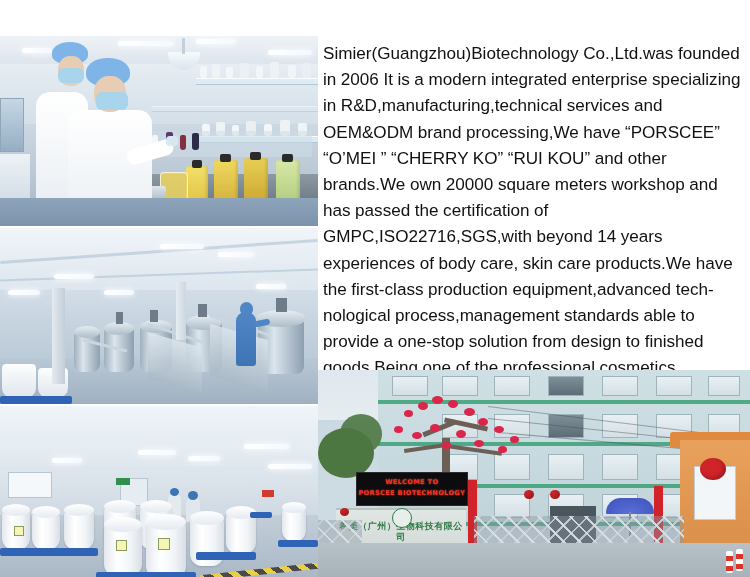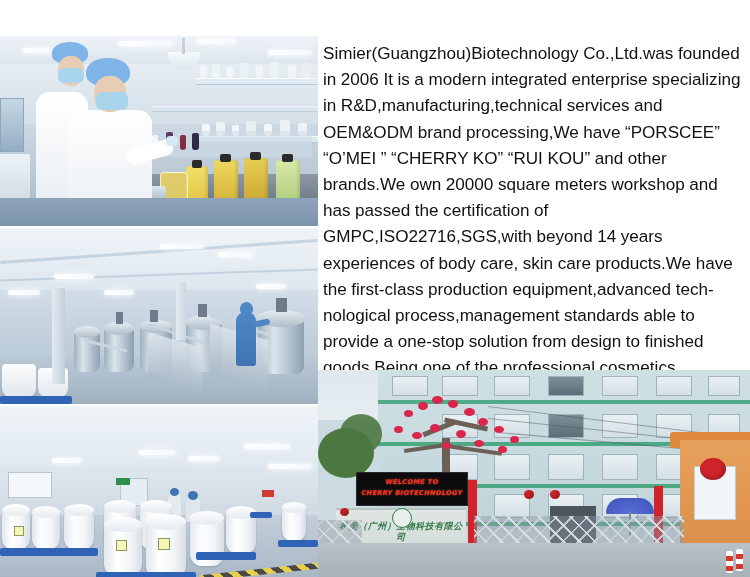--- a/index.html
+++ b/index.html
@@ -106,21 +106,21 @@
   .barrel{position:absolute;border-radius:5px 5px 12px 12px;
       background:linear-gradient(90deg,#e3e8ed,#ffffff 35%,#f2f5f8 70%,#d8dee5);
       box-shadow:0 1px 2px rgba(60,80,100,.25);}
   .barrel-top{position:absolute;border-radius:50%;
       background:linear-gradient(180deg,#ffffff,#e4eaf0);}
   .label-sq{position:absolute;background:#f5f6b5;border:1px solid #8c9a5e;}
   .yellowline{position:absolute;background:repeating-linear-gradient(
       45deg,#e8cf4a 0 6px,#4a4a4a 6px 12px);height:6px;}
 
   
-  .fac{position:absolute;inset:0;background:linear-gradient(180deg,#c9d9e2,#cfdbe2);font-style:italic;}
+  .fac{position:absolute;inset:0;background:linear-gradient(180deg,#c9d9e2,#cfdbe2);}
   .sky{position:absolute;left:0;top:0;width:100%;height:50px;
       background:linear-gradient(180deg,#dfe8ee,#e6edf1);}
   .building{position:absolute;left:60px;top:0;width:372px;height:160px;
       background:linear-gradient(180deg,#cfe0e4 0%,#c6d9de 60%,#bfd3d8 100%);}
   .bstripe{position:absolute;height:4px;background:#2f9e6e;opacity:.8;}
   .window{position:absolute;background:linear-gradient(180deg,#e9f0f3,#d4e0e5);
       border:1px solid #9fb3ba;}
   .window.dark{background:linear-gradient(180deg,#7d8f98,#5d6d77);}
   .tree-trunk{position:absolute;background:#6c6056;}
   .blossom{position:absolute;border-radius:50%;background:#d9264a;}
@@ -423,21 +423,21 @@
       <div class="blossom" style="left:138px;top:60px;width:10px;height:8px;"></div>
       <div class="blossom" style="left:156px;top:70px;width:10px;height:7px;"></div>
       <div class="blossom" style="left:124px;top:72px;width:9px;height:7px;"></div>
       <div class="blossom" style="left:180px;top:76px;width:9px;height:7px;"></div>
 
       <div class="foliage" style="left:0;top:58px;width:56px;height:50px;"></div>
       <div class="foliage" style="left:22px;top:44px;width:42px;height:40px;opacity:.9;"></div>
 
       <div class="ledsign">
         <div class="ledtext">WELCOME TO</div>
-        <div class="ledtext" style="padding-top:1px;">CHERRY BIOTECHNOLOGY</div>
+        <div class="ledtext" style="padding-top:1px;">PORSCEE BIOTECHNOLOGY</div>
       </div>
 
       <div class="wallsign">
         <div class="emblem"></div>
         <div class="cn-name">希美（广州）生物科技有限公司</div>
         <div class="en-name">SIMIER (GUANGZHOU) BIOTECHNOLOGY CO.,LTD</div>
       </div>
       <div class="hedge"></div>
 
       <div class="banner-v" style="left:150px;top:110px;height:64px;"></div>

